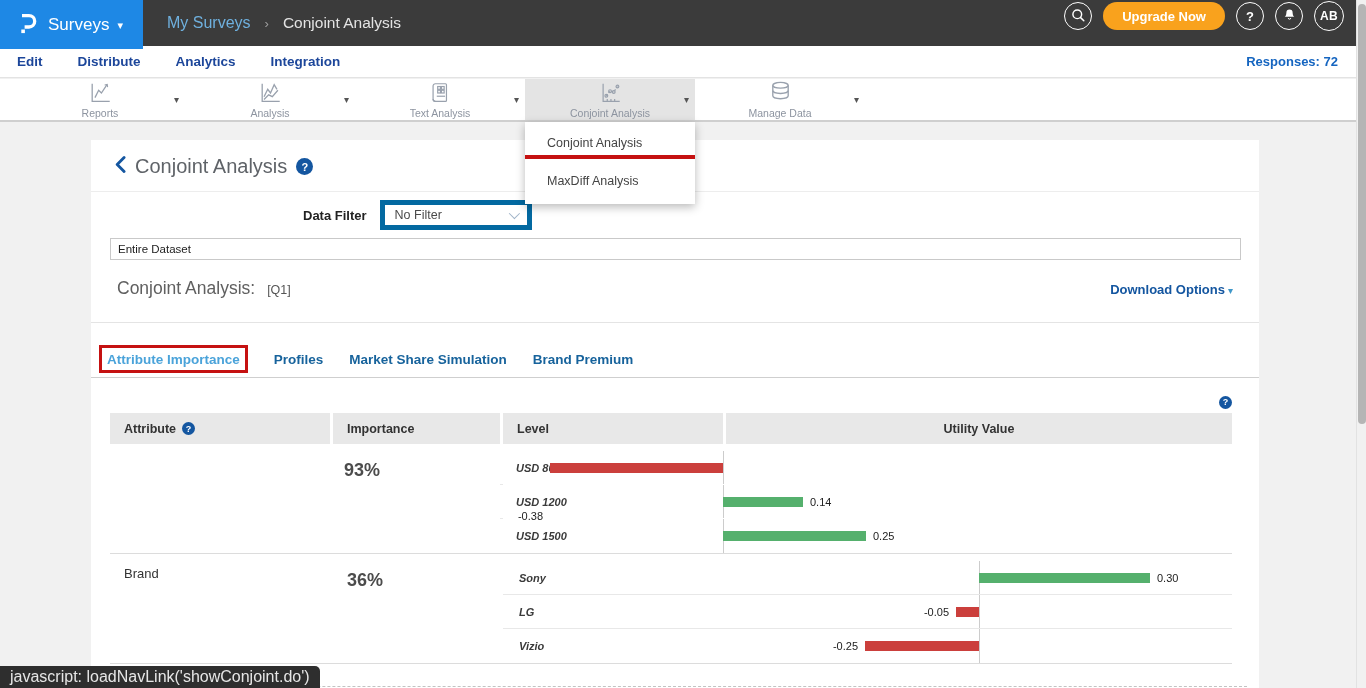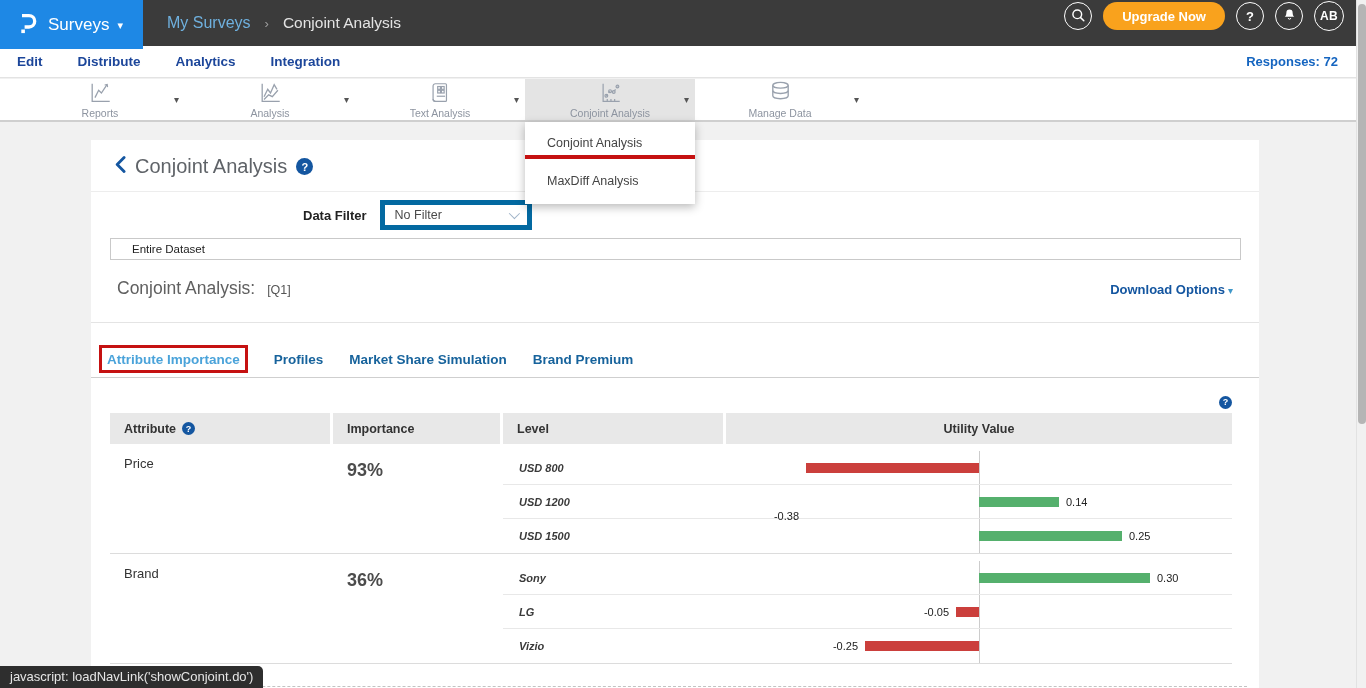--- a/index.html
+++ b/index.html
@@ -58,21 +58,21 @@
   .help-dot.lg { width:17px; height:17px; font-size:11px; }
   .help-dot.sm { width:13px; height:13px; font-size:9px; }
   .filter-row { height:46px; display:flex; align-items:center; }
   .filter-label { margin-left:212px; font-size:13px; font-weight:bold; color:#222; }
   .filter-select { margin-left:13px; width:152px; height:30px; border:5px solid #0369a1; background:#fff;
     display:flex; align-items:center; justify-content:space-between; padding:0 10px; cursor:pointer; }
   .filter-value { font-size:12.5px; color:#4a4a4a; }
   .chev { width:8px; height:8px; border-right:1.6px solid #9fb3c8; border-bottom:1.6px solid #9fb3c8;
     transform:rotate(45deg) translateY(-2px); }
   .dataset-box { margin-left:19px; width:1131px; height:22px; border:1px solid #c9c9c9; font-size:11.5px;
-    color:#222; line-height:20px; padding-left:21px; background:#fff; }
+    color:#222; line-height:20px; padding-left:7px; background:#fff; }
   .section-row { margin:18px 26px 0 26px; display:flex; align-items:baseline; justify-content:space-between; }
   .section-left { display:flex; align-items:baseline; gap:12px; }
   .section-title { color:#606060; font-size:17.5px; }
   .question-ref { color:#555; font-size:12.5px; }
   .download-link { color:#1456a0; font-size:13px; font-weight:bold; cursor:pointer; }
   .download-caret { color:#3f97c9; font-size:10px; margin-left:3px; }
   .section-divider { margin-top:23px; border-bottom:1px solid #e4e4e4; }
   .tabs-row { display:flex; align-items:center; gap:26px; padding:27px 0 9px 8px; border-bottom:1px solid #cfcfcf; }
   .tab { font-size:13.5px; font-weight:bold; color:#17639c; cursor:pointer; }
   .tab.active { color:#4aa3da; }
@@ -96,21 +96,21 @@
   .level-label { display:flex; align-items:center; padding-left:16px; font-size:11px; font-weight:bold;
     font-style:italic; color:#3a3a3a; }
   .bar-area { position:relative; }
   .bar-axis { position:absolute; left:50%; top:0; bottom:0; width:1px; background:#ccc; }
   .bar { position:absolute; top:50%; transform:translateY(-50%); height:10px; }
   .bar-value { position:absolute; top:50%; transform:translateY(-50%); font-size:11px; color:#222; white-space:nowrap; }
   .fold-divider { position:absolute; left:6px; right:12px; bottom:1px; border-top:1px dashed #c3c3c3; }
 
   
   .status-bar { position:absolute; left:0; bottom:0; height:22px; background:#2e2e2e; color:#e6e6e6;
-    font-size:13px; line-height:22px; padding:0 10px; border-top-right-radius:5px; z-index:60; }
+    font-size:16px; line-height:22px; padding:0 10px; border-top-right-radius:5px; z-index:60; }
   .scrollbar { position:absolute; right:0; top:0; width:10px; height:688px; background:#f1f1f1;
     border-left:1px solid #e2e2e2; z-index:70; }
   .scroll-thumb { position:absolute; left:1px; top:4px; width:8px; height:420px; background:#b5b5b5; border-radius:4px; }
 </style>
 </head>
 <body>
 
 <div class="top-header">
   <div class="header-actions">
     <div class="circle-btn">
@@ -290,21 +290,20 @@
         <div class="hgap"></div>
         <div class="hcell">
           <span>Level</span>
         </div>
         <div class="hgap"></div>
         <div class="hcell center">
           <span>Utility Value</span>
         </div>
       </div>
       <div class="t-group">
-        <div class="attr-cell">Price</div>
         <div></div>
         <div class="imp-cell">93%</div>
         <div></div>
         <div class="levels">
           <div class="level-row">
             <div class="level-label">USD 800</div>
             <div></div>
             <div class="bar-area">
               <div class="bar-axis"></div>
               <div class="bar" style="width: 173px; background: rgb(203, 63, 60); right: 50%;"></div>

